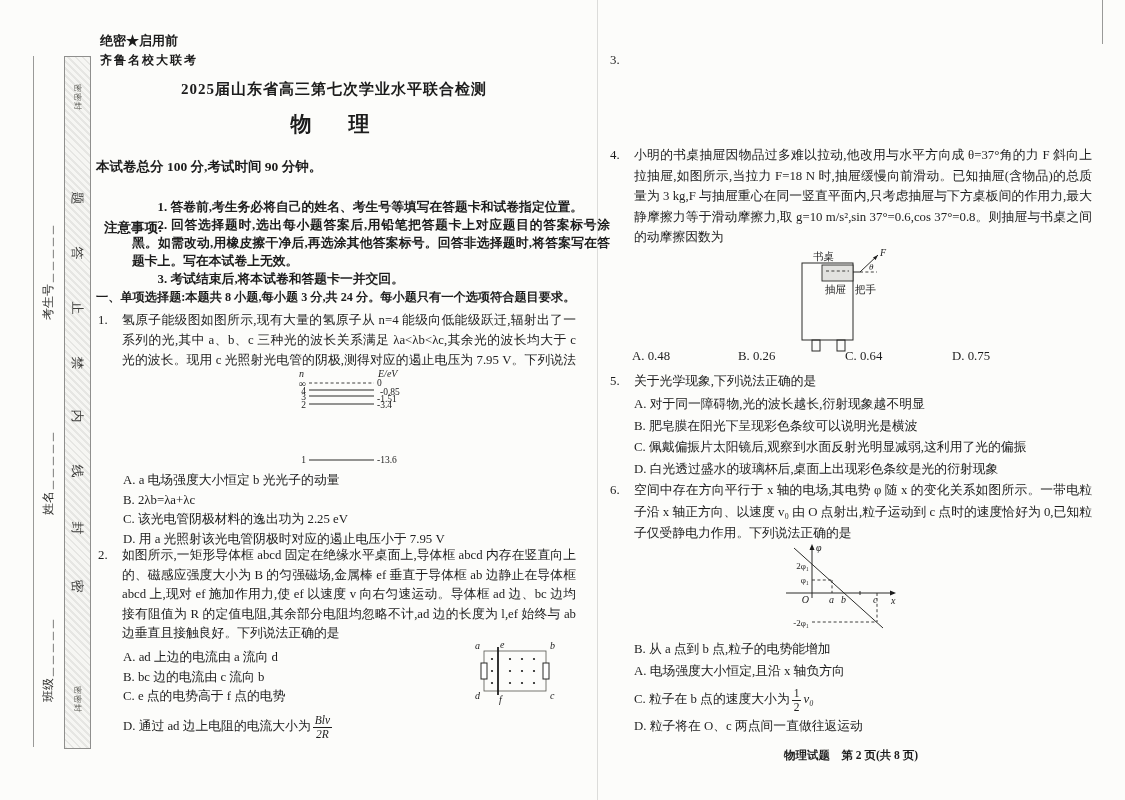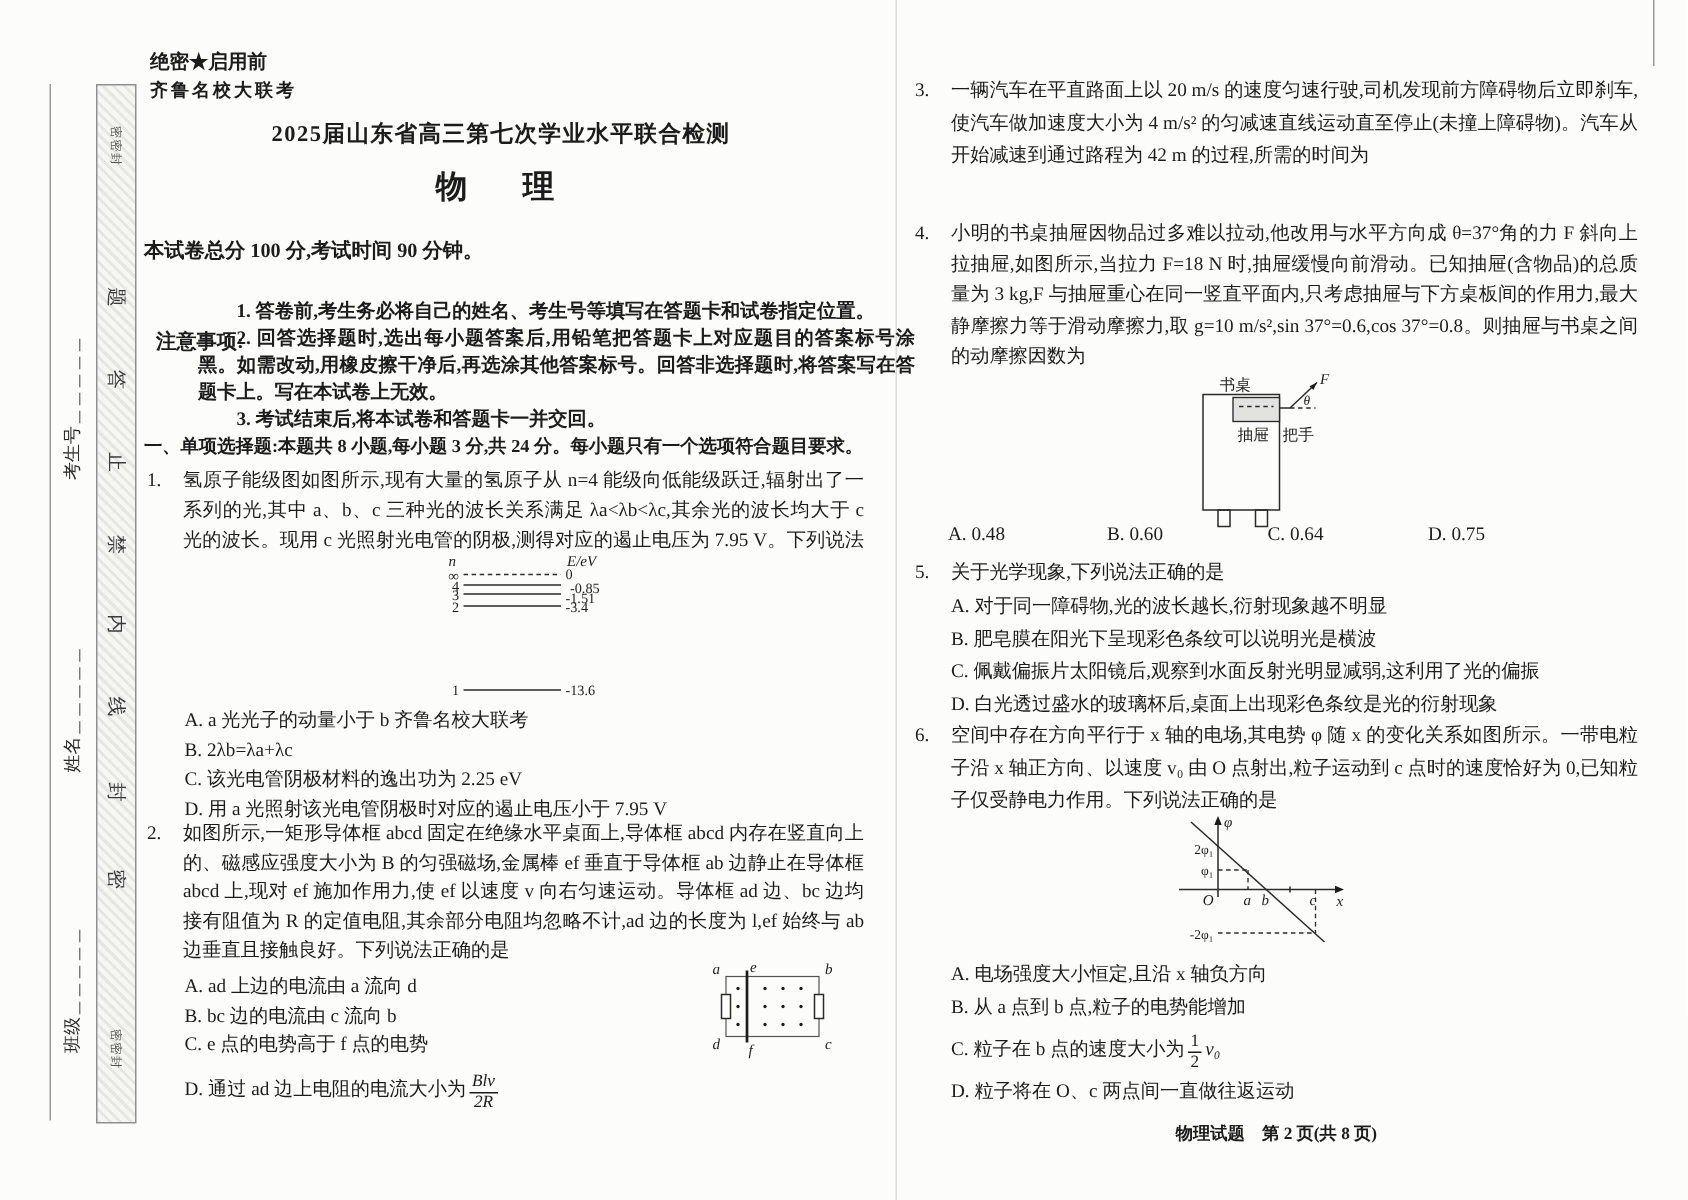--- a/index.html
+++ b/index.html
@@ -124,21 +124,21 @@
     <text x="24" y="42" font-size="9.5" text-anchor="end">2</text>
     <text x="24" y="97" font-size="9.5" text-anchor="end">1</text>
     <text x="95" y="20" font-size="9.5">0</text>
     <text x="98" y="29" font-size="9.5">-0.85</text>
     <text x="95" y="36" font-size="9.5">-1.51</text>
     <text x="95" y="42" font-size="9.5">-3.4</text>
     <text x="95" y="97" font-size="9.5">-13.6</text>
   </svg>
 
   <div class="opts" style="left:123px;top:471px;">
-    <div class="opt">A. a 光光子的动量小于 b 齐鲁名校大联考</div>
+    <div class="opt">A. a 电场强度大小恒定 b 光光子的动量</div>
     <div class="opt">B. 2λb=λa+λc</div>
     <div class="opt">C. 该光电管阴极材料的逸出功为 2.25 eV</div>
     <div class="opt">D. 用 a 光照射该光电管阴极时对应的遏止电压小于 7.95 V</div>
   </div>
 
   <div class="qblock" style="left:96px;top:546px;width:480px;height:99px;line-height:19.5px;">
     <span class="qnum">2.</span>
     <div class="qtext">如图所示,一矩形导体框 abcd 固定在绝缘水平桌面上,导体框 abcd 内存在竖直向上的、磁感应强度大小为 B 的匀强磁场,金属棒 ef 垂直于导体框 ab 边静止在导体框 abcd 上,现对 ef 施加作用力,使 ef 以速度 v 向右匀速运动。导体框 ad 边、bc 边均接有阻值为 R 的定值电阻,其余部分电阻均忽略不计,ad 边的长度为 l,ef 始终与 ab 边垂直且接触良好。下列说法正确的是</div>
   </div>
 
@@ -172,21 +172,20 @@
     <text class="iv" x="28" y="7" font-size="10">e</text>
     <text class="iv" x="78" y="8" font-size="10">b</text>
     <text class="iv" x="8" y="58" font-size="10" text-anchor="end">d</text>
     <text class="iv" x="27" y="62" font-size="10">f</text>
     <text class="iv" x="78" y="58" font-size="10">c</text>
   </svg>
 
 
   <div class="qblock" style="left:608px;top:50px;width:484px;height:68px;line-height:21.5px;">
     <span class="qnum">3.</span>
-    <div class="qtext">一辆汽车在平直路面上以 20 m/s 的速度匀速行驶,司机发现前方障碍物后立即刹车,使汽车做加速度大小为 4 m/s² 的匀减速直线运动直至停止(未撞上障碍物)。汽车从开始减速到通过路程为 42 m 的过程,所需的时间为</div>
   </div>
 
   <div class="qblock" style="left:608px;top:145px;width:484px;height:100px;line-height:20.5px;">
     <span class="qnum">4.</span>
     <div class="qtext">小明的书桌抽屉因物品过多难以拉动,他改用与水平方向成 θ=37°角的力 F 斜向上拉抽屉,如图所示,当拉力 F=18 N 时,抽屉缓慢向前滑动。已知抽屉(含物品)的总质量为 3 kg,F 与抽屉重心在同一竖直平面内,只考虑抽屉与下方桌板间的作用力,最大静摩擦力等于滑动摩擦力,取 g=10 m/s²,sin 37°=0.6,cos 37°=0.8。则抽屉与书桌之间的动摩擦因数为</div>
   </div>
 
   <svg style="left:773px;top:246px;" width="145" height="112" viewBox="0 0 145 112">
     <rect class="ln" x="29" y="17" width="51" height="77" fill="#fdfdfc"></rect>
     <rect x="49" y="19" width="31" height="16" fill="#e2e2df" stroke="#2a2a28" stroke-width="0.9"></rect>
@@ -199,21 +198,21 @@
     <line class="dash" x1="87" y1="26" x2="104" y2="26"></line>
     <text x="40" y="14" font-size="10.5">书桌</text>
     <text x="52" y="47" font-size="10.5">抽屉</text>
     <text x="82" y="47" font-size="10.5">把手</text>
     <text class="iv" x="107" y="10" font-size="10">F</text>
     <text class="iv" x="96" y="24" font-size="9">θ</text>
   </svg>
 
   <div class="optrow" style="left:608px;top:349px;width:484px;">
     <span style="left:24px;">A. 0.48</span>
-    <span style="left:130px;">B. 0.60</span>
+    <span style="left:130px;">B. 0.26</span>
     <span style="left:237px;">C. 0.64</span>
     <span style="left:344px;">D. 0.75</span>
   </div>
 
   <div class="qblock" style="left:608px;top:371px;width:484px;height:22px;">
     <span class="qnum">5.</span>
     <div class="qtext">关于光学现象,下列说法正确的是</div>
   </div>
   <div class="opts" style="left:634px;top:394px;">
     <div class="opt" style="line-height:21.5px;">A. 对于同一障碍物,光的波长越长,衍射现象越不明显</div>
@@ -243,22 +242,22 @@
     <text class="iv" x="31" y="61" font-size="10" text-anchor="end">O</text>
     <text x="31" y="27" font-size="9" text-anchor="end">2φ₁</text>
     <text x="31" y="41" font-size="9" text-anchor="end">φ₁</text>
     <text x="31" y="84" font-size="9" text-anchor="end">-2φ₁</text>
     <text class="iv" x="51" y="61" font-size="10">a</text>
     <text class="iv" x="63" y="61" font-size="10">b</text>
     <text class="iv" x="95" y="61" font-size="10">c</text>
   </svg>
 
   <div class="opts" style="left:634px;top:638px;">
+    <div class="opt" style="line-height:22px;">B. 从 a 点到 b 点,粒子的电势能增加</div>
     <div class="opt" style="line-height:22px;">A. 电场强度大小恒定,且沿 x 轴负方向</div>
-    <div class="opt" style="line-height:22px;">B. 从 a 点到 b 点,粒子的电势能增加</div>
     <div class="optD" style="margin-top:2px;">
       <span>C. 粒子在 b 点的速度大小为</span><span class="frac"><span class="fnum">1</span><span class="fden">2</span></span><span class="iv">v₀</span>
     </div>
     <div class="opt" style="line-height:24px;">D. 粒子将在 O、c 两点间一直做往返运动</div>
   </div>
 
   <div class="abs footer center" style="left:610px;top:748px;width:482px;">物理试题　第 2 页(共 8 页)</div>
 
 </div>
 

